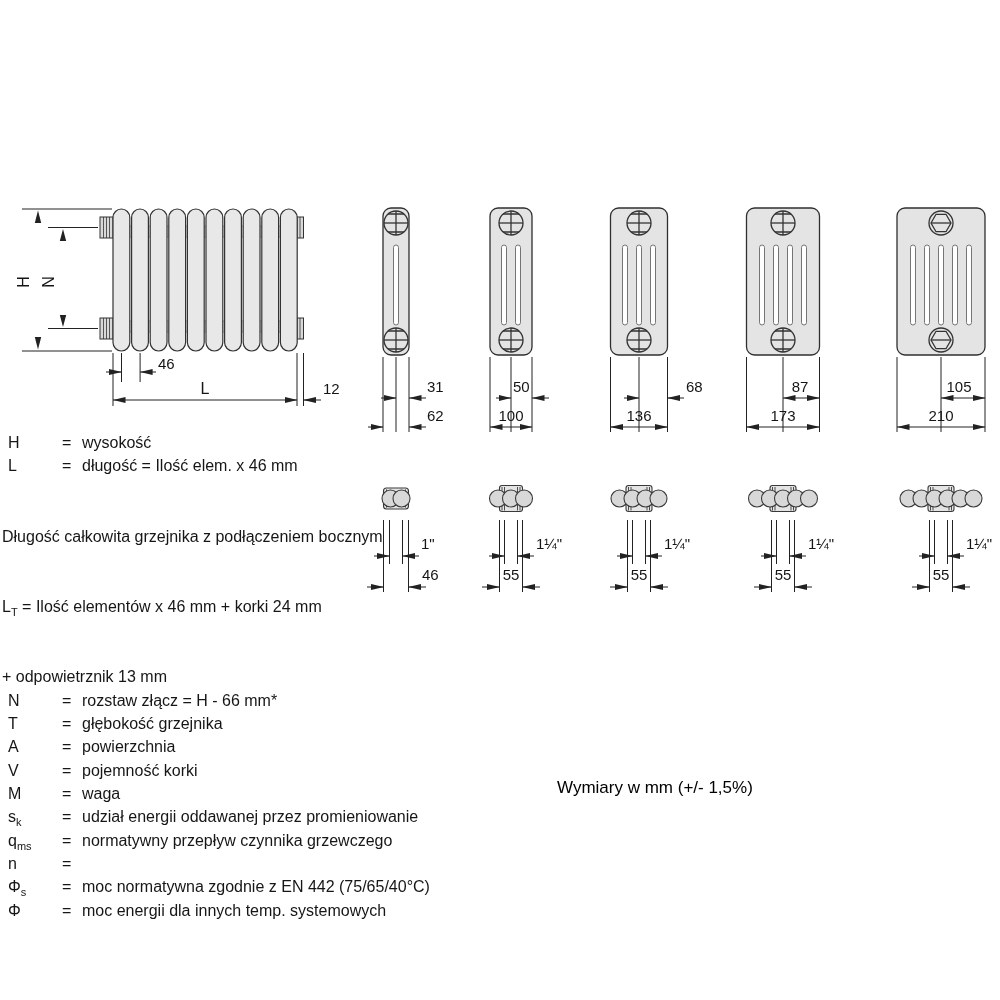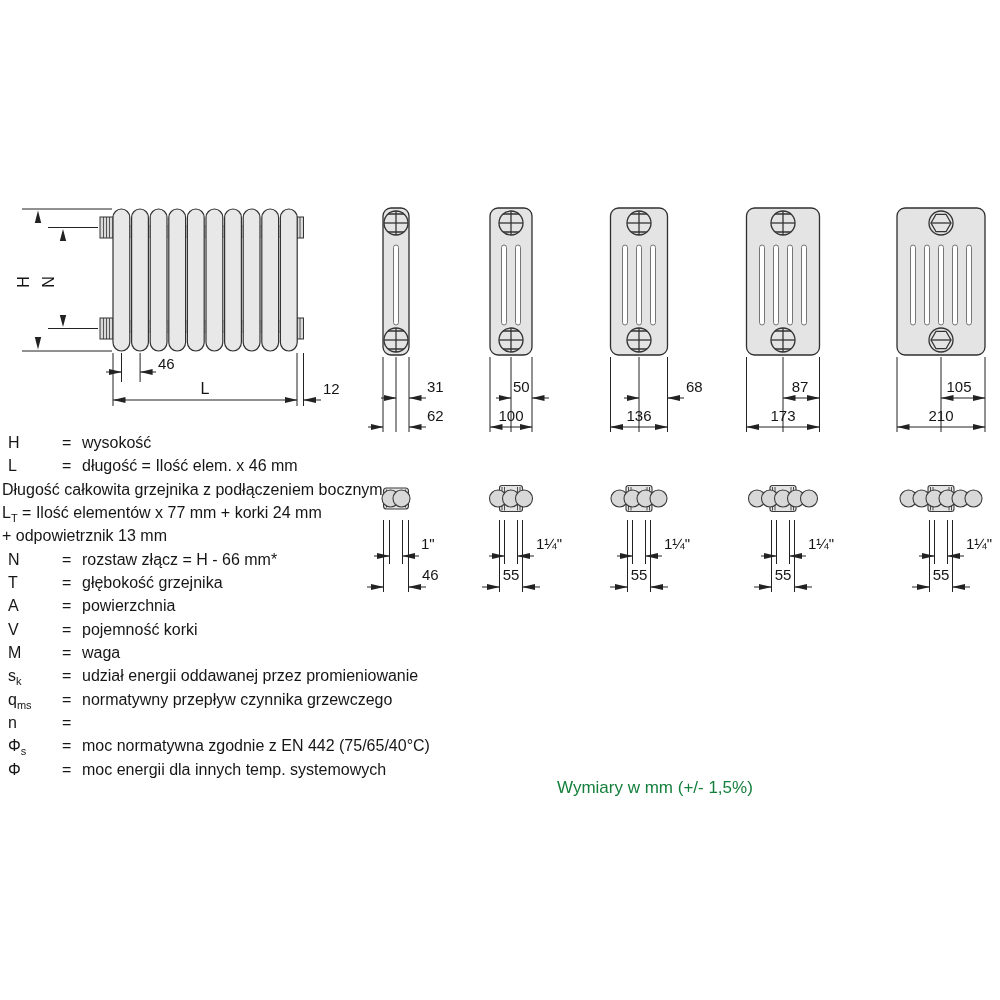--- a/index.html
+++ b/index.html
@@ -6,24 +6,24 @@
   .canvas{position:relative;width:1000px;height:1000px;background:#ffffff;
           font-family:"Liberation Sans",sans-serif;color:#111;overflow:hidden;}
   .diagram-svg{position:absolute;left:0;top:190px;width:1000px;height:420px;}
   svg text{font-family:"Liberation Sans",sans-serif;font-size:15px;fill:#151515;}
   svg text.axislbl{font-size:16px;}
   .legend{position:absolute;left:8px;top:431px;width:500px;font-size:16px;line-height:23.35px;color:#161616;}
   .lrow{display:flex;align-items:baseline;height:23.35px;white-space:nowrap;}
   .lrow .sym{width:54px;flex:none;}
   .lrow .eq{width:20px;flex:none;}
   .lrow .desc{flex:1;}
-  .lrow.full{display:block;margin-left:-6px;}
+  .lrow.full{display:block;margin-left:-6px;margin-top:47px;}
   .lrow.indent{padding-left:78px;}
   sub{font-size:11px;line-height:0;}
-  .note{position:absolute;left:557px;top:778px;font-size:17px;color:#15803d;white-space:nowrap;}
+  .note{position:absolute;left:557px;top:778px;font-size:17px;color:#000000;white-space:nowrap;}
 </style>
 </head>
 <body>
 
 <div class="canvas">
 
   <svg class="diagram-svg" viewBox="0 0 1000 420">
     <defs>
       <marker id="ah" viewBox="0 0 13 6" refX="12.5" refY="3" markerWidth="13" markerHeight="6" orient="auto-start-reverse" markerUnits="userSpaceOnUse">
         <path d="M0,0 L13,3 L0,6 z" fill="#222"></path>
@@ -318,21 +318,21 @@
     <div class="lrow">
       <span class="sym">L</span>
       <span class="eq">=</span>
       <span class="desc">długość = Ilość elem. x 46 mm</span>
     </div>
     <div class="lrow full">
       <span>Długość całkowita grzejnika z podłączeniem bocznym</span>
     </div>
     <div class="lrow full">
       <span><span>L</span><sub>T</sub></span>
-      <span> <span>= Ilość elementów x 77 mm + korki 24 mm</span></span>
+      <span> <span>= Ilość elementów x 46 mm + korki 24 mm</span></span>
     </div>
     <div class="lrow full">
       <span>+ odpowietrznik 13 mm</span>
     </div>
     <div class="lrow">
       <span class="sym">N</span>
       <span class="eq">=</span>
       <span class="desc">rozstaw złącz = H - 66 mm*</span>
     </div>
     <div class="lrow">

